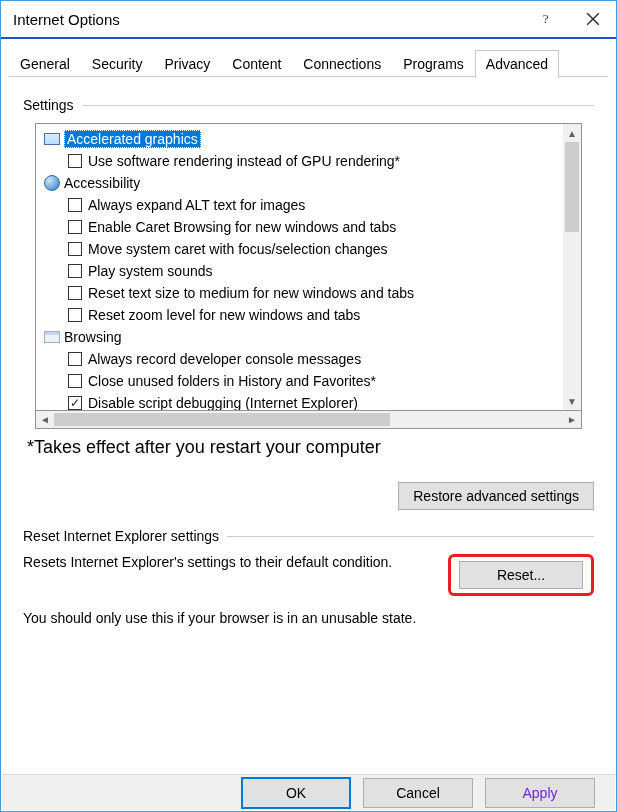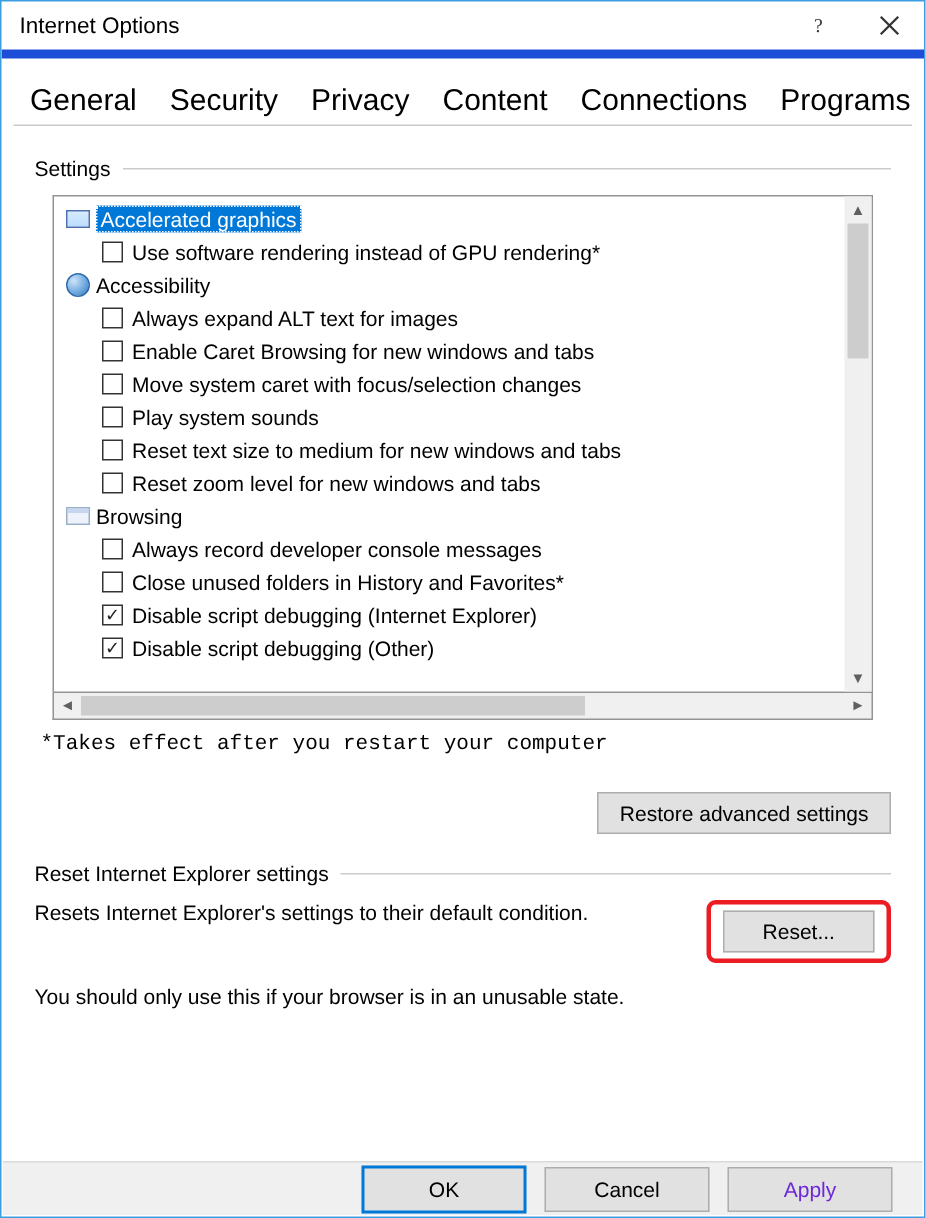--- a/index.html
+++ b/index.html
@@ -12,41 +12,41 @@
     width: 617px;
     height: 812px;
     border: 1px solid #3a9ee0;
   }
   
   .titlebar {
     display: flex;
     align-items: center;
     height: 38px;
     padding: 0 0 0 12px;
-    border-bottom: 6px solid #1d4ed8;
+    border-bottom: 2px solid #1d4ed8;
   }
   .titlebar .title { flex: 1; font-size: 15px; }
   .tb-btn {
     width: 46px; height: 30px;
     display: flex; align-items: center; justify-content: center;
     color: #333;
   }
   .tb-btn svg { width: 14px; height: 14px; }
 
   
   .tabs {
     display: flex;
     align-items: flex-end;
     padding: 10px 8px 0 8px;
     gap: 0;
     position: relative;
   }
   .tab {
     padding: 5px 10px 6px 10px;
-    font-size: 20px;
+    font-size: 14px;
     border: 1px solid transparent;
     border-bottom: none;
     cursor: default;
     position: relative;
     top: 1px;
     background: #fff;
   }
   .tab.active {
     border-color: #c9c9c9;
     background: #fff;
@@ -73,21 +73,21 @@
   .group-head .label { padding-right: 8px; }
   .group-head .line { flex: 1; height: 1px; background: #cccccc; }
 
   
   .listbox-wrap {
     width: 547px;
     margin: 0 auto;
   }
   .listbox {
     border: 1px solid #939393;
-    height: 332px;
+    height: 288px;
     display: flex;
     background: #fff;
   }
   .list-content {
     flex: 1;
     overflow: hidden;
     padding: 4px 2px 0 4px;
   }
   .vscroll {
     width: 18px;
@@ -158,36 +158,36 @@
   }
   .node .check.checked::after {
     content: "✓"; font-size: 12px; line-height: 12px; color: #222;
   }
   .node .textsel {
     background: #0078d7; color: #fff;
     padding: 0 2px;
     border: 1px dotted #fff;
   }
 
-  .footnote { font-size: 14px; margin: 8px 0 14px 4px; font-family: Liberation Mono, monospace; }
+  .footnote { font-size: 18px; margin: 8px 0 14px 4px; }
 
   .btn {
     border: 1px solid #adadad;
     background: #e1e1e1;
     font-size: 14px;
     padding: 5px 14px;
     cursor: default;
   }
 
   .right-align { display: flex; justify-content: flex-end; margin-top: 24px; }
 
   .reset-row { display: flex; align-items: flex-start; gap: 14px; margin-top: 4px; }
   .reset-row .desc { flex: 1; font-size: 14px; }
   .reset-box { border: 3px solid #ec1c23; border-radius: 6px; padding: 4px 8px; }
-  .reset-box .btn { width: 101px; }
+  .reset-box .btn { width: 124px; }
 
   .warn { font-size: 14px; margin-top: 14px; }
 
   
   .dlg-buttons {
     position: absolute;
     left: 1px; right: 1px; bottom: 1px;
     height: 36px;
     background: #f0f0f0;
     border-top: 1px solid #d9d9d9;

